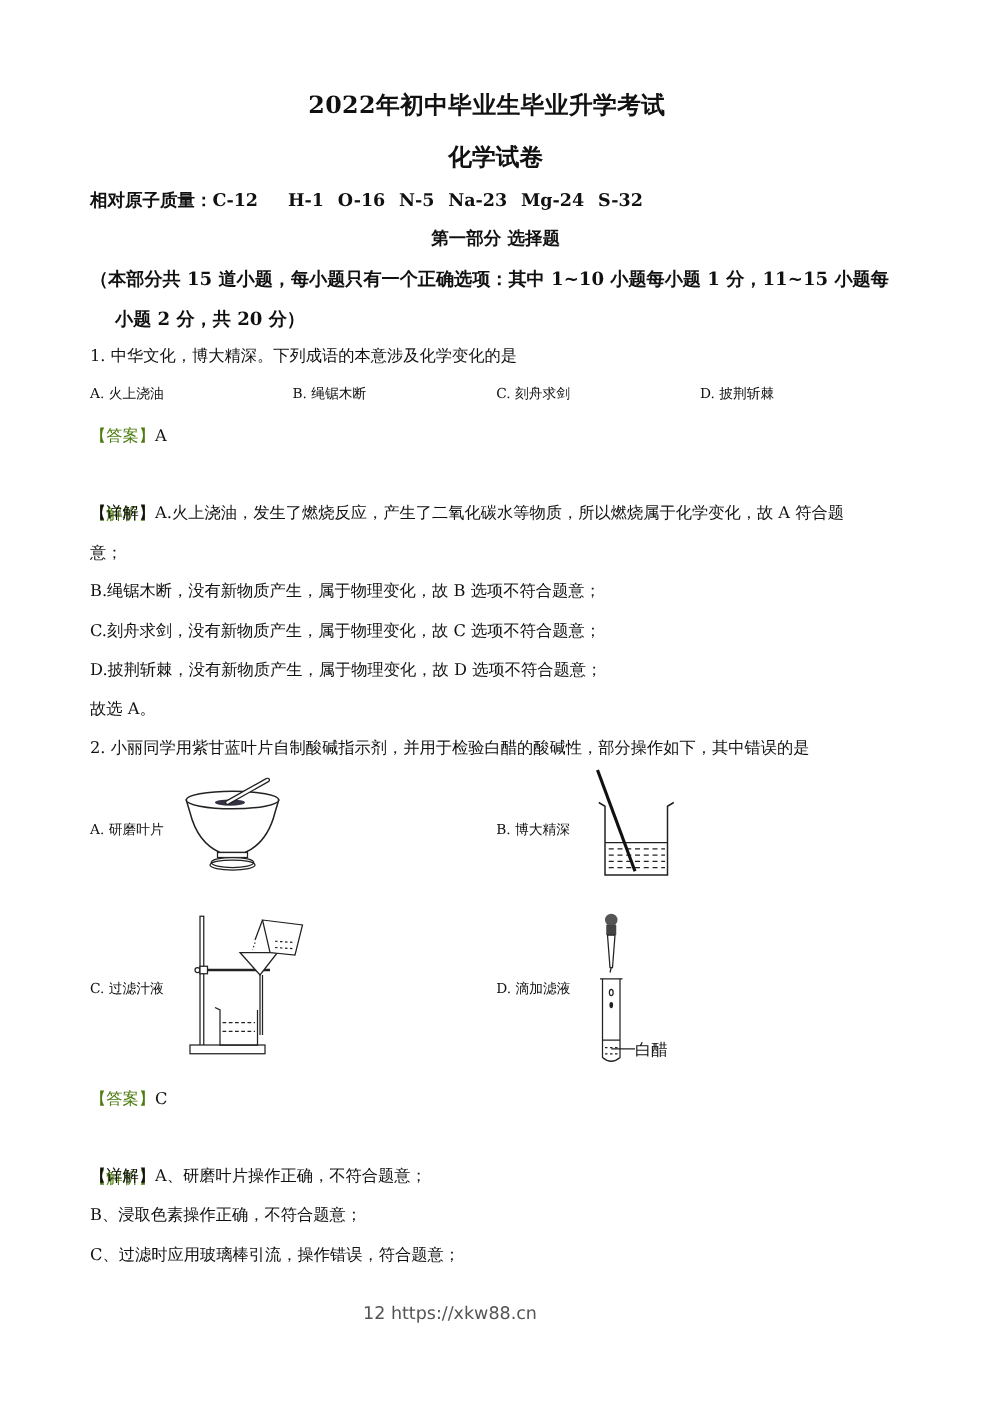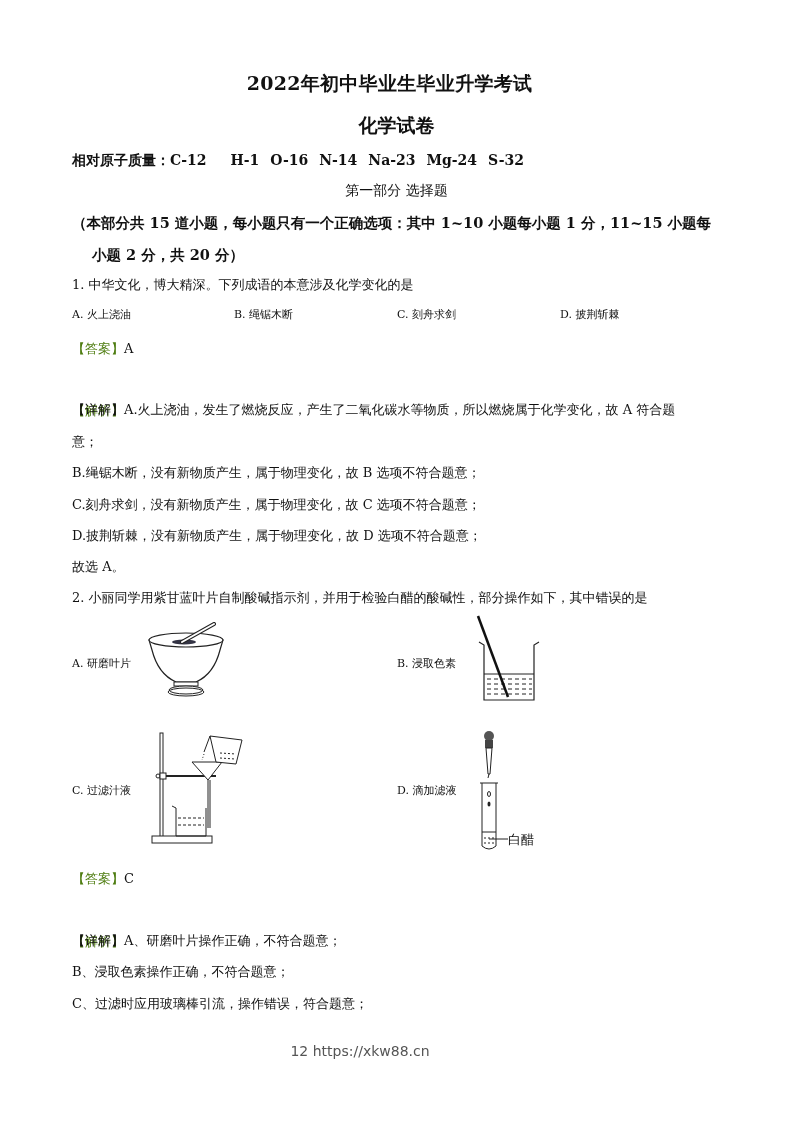--- a/index.html
+++ b/index.html
@@ -20,21 +20,21 @@
       font-size: 19px; font-weight: bold;
     }
     .atomic {
       left: 72px; top: 152px; font-size: 14px; font-weight: bold;
       word-spacing: 0;
     }
     .atomic span.m { display: inline-block; margin-right: 11px; }
     .atomic span.m.first { margin-right: 24px; }
     .section {
       left: 0; width: 793px; top: 182px; text-align: center;
-      font-size: 14px; font-weight: normal;
+      font-size: 14px; font-weight: bold;
     }
     .note {
       left: 72px; top: 214px; font-size: 14.5px; font-weight: bold;
     }
     .note2 { left: 72px; top: 246px; font-size: 14.5px; font-weight: bold; margin-left: 20px; }
     .line { font-size: 13px; left: 72px; }
     .opt { font-size: 11px; text-align: center; }
     .tag { color: #4d7c0f; margin-top: 32px; }
     .fig { position: absolute; }
     .footer {
@@ -44,21 +44,21 @@
     }
     .label { font-size: 13px; }
   </style>
 </head>
 <body>
 
 <div class="abs title1">2022年初中毕业生毕业升学考试</div>
 <div class="abs title2">化学试卷</div>
 
 <div class="abs atomic">
-  <span>相对原子质量：</span><span class="m first">C-12</span><span class="m">H-1</span><span class="m">O-16</span><span class="m">N-14</span><span class="m">Na-23</span><span class="m">Mg-24</span><span class="m">S-32</span>
+  <span>相对原子质量：</span><span class="m first">C-12</span><span class="m">H-1</span><span class="m">O-16</span><span class="m">N-5</span><span class="m">Na-23</span><span class="m">Mg-24</span><span class="m">S-32</span>
 </div>
 
 <div class="abs section">第一部分  选择题</div>
 <div class="abs note">（本部分共 15 道小题，每小题只有一个正确选项：其中 1~10 小题每小题 1 分，11~15 小题每</div>
 <div class="abs note2">小题 2 分，共 20 分）</div>
 
 <div class="abs line" style="top:276px">1. 中华文化，博大精深。下列成语的本意涉及化学变化的是</div>
 <div class="abs opt" style="left:72px;top:307px">A.  火上浇油</div>
 <div class="abs opt" style="left:234px;top:307px">B.  绳锯木断</div>
 <div class="abs opt" style="left:397px;top:307px">C.  刻舟求剑</div>
@@ -84,21 +84,21 @@
   <path d="M3 18 Q40 6 77 18 L74 28 Q68 52 50 60 L30 60 Q12 52 6 28 Z" fill="#fff" stroke="#222" stroke-width="1.2"></path>
   <ellipse cx="40" cy="18" rx="37" ry="7" fill="#fff" stroke="#222" stroke-width="1.2"></ellipse>
   <ellipse cx="38" cy="20" rx="12" ry="2.5" fill="#334"></ellipse>
   <line x1="36" y1="20" x2="68" y2="2" stroke="#222" stroke-width="4" stroke-linecap="round"></line>
   <line x1="36" y1="20" x2="68" y2="2" stroke="#fff" stroke-width="2" stroke-linecap="round"></line>
   <rect x="28" y="60" width="24" height="4" fill="#fff" stroke="#222"></rect>
   <ellipse cx="40" cy="68" rx="17" ry="4" fill="#fff" stroke="#222"></ellipse>
   <ellipse cx="40" cy="70" rx="18" ry="4" fill="none" stroke="#222"></ellipse>
 </svg>
 
-<div class="abs opt" style="left:397px;top:656px">B.  浸取色素</div>
+<div class="abs opt" style="left:397px;top:656px">B.  博大精深</div>
 <svg class="fig" style="left:476px;top:615px" width="70" height="90" viewBox="0 0 70 90">
   <path d="M3 27 L8 30 L8 85 L58 85 L58 30 L63 27" fill="none" stroke="#222" stroke-width="1.2"></path>
   <line x1="8" y1="59" x2="58" y2="59" stroke="#222" stroke-width="1"></line>
   <g stroke="#222" stroke-width="1" stroke-dasharray="4 3">
     <line x1="11" y1="64" x2="56" y2="64"></line>
     <line x1="11" y1="69" x2="56" y2="69"></line>
     <line x1="11" y1="74" x2="56" y2="74"></line>
     <line x1="11" y1="79" x2="56" y2="79"></line>
   </g>
   <line x1="2" y1="1" x2="32" y2="82" stroke="#111" stroke-width="2.5"></line>

